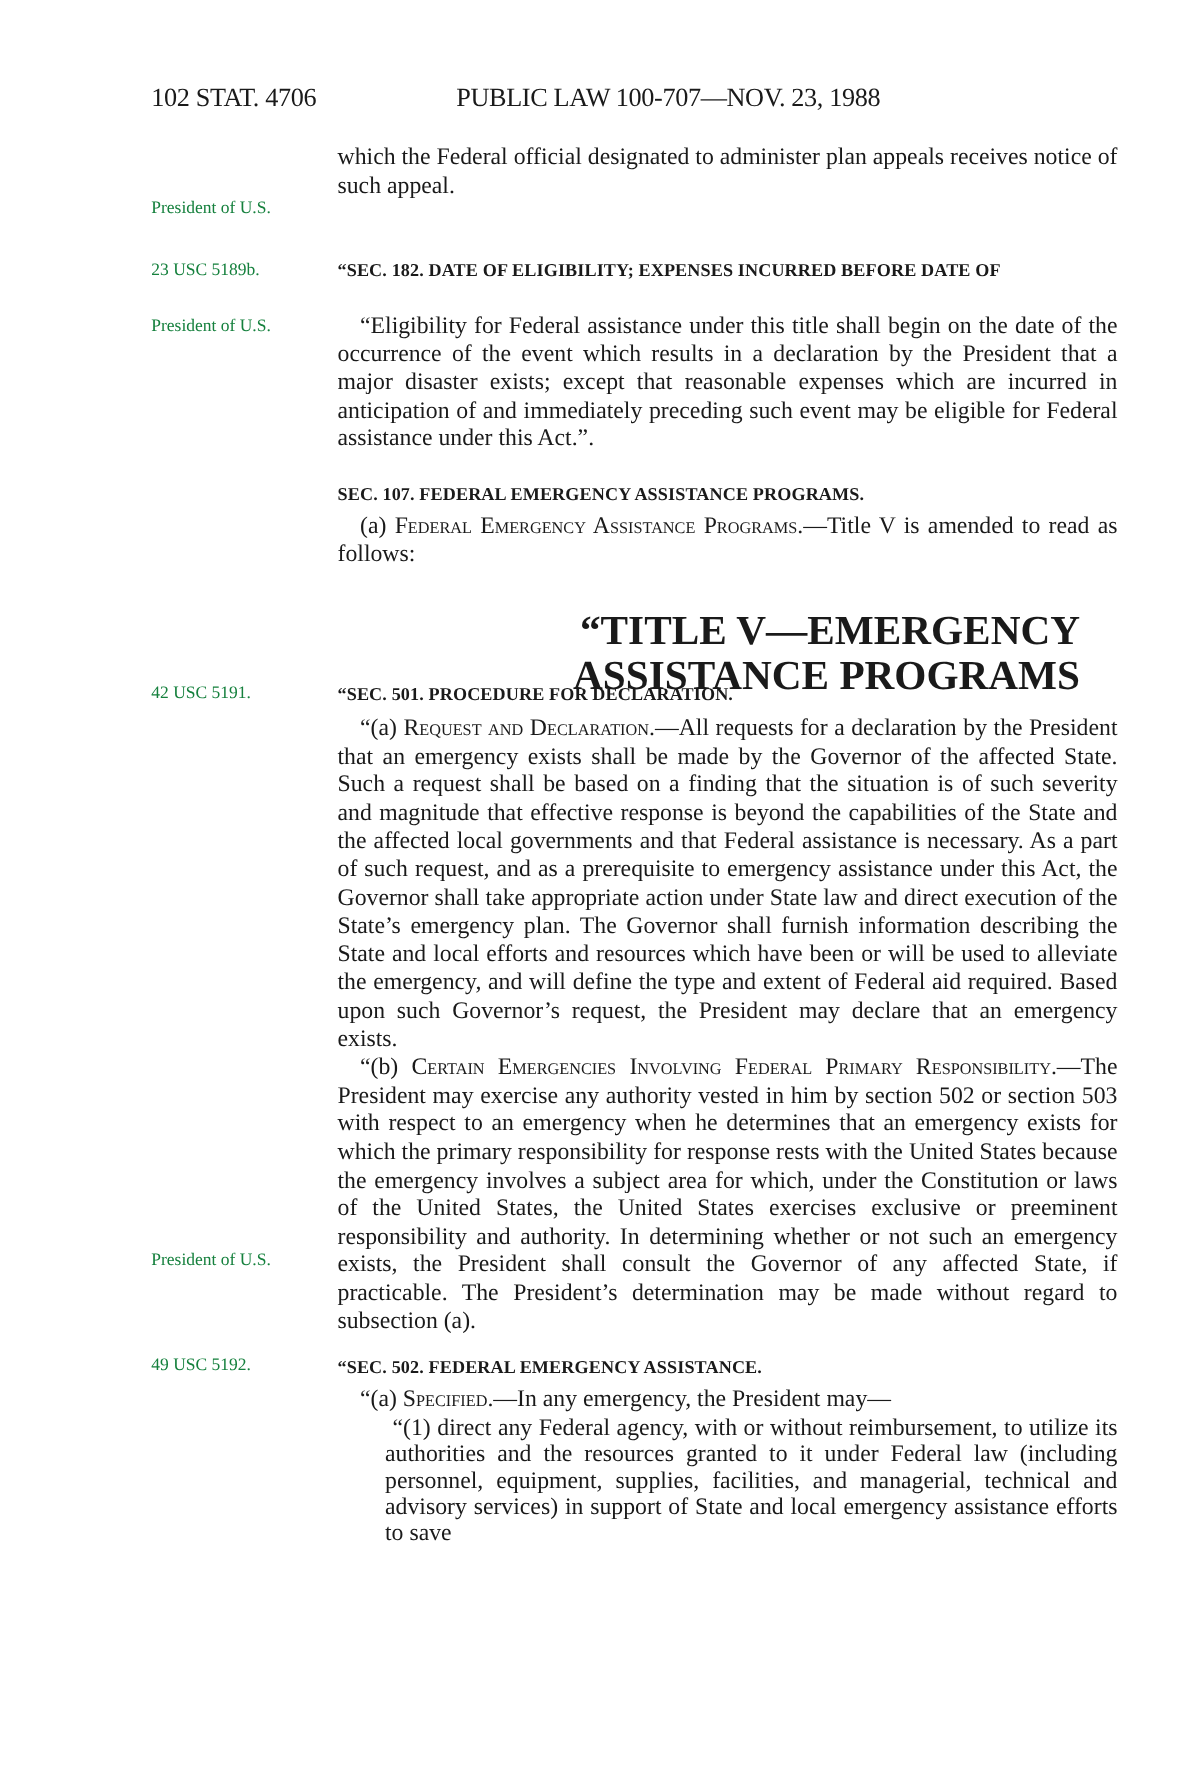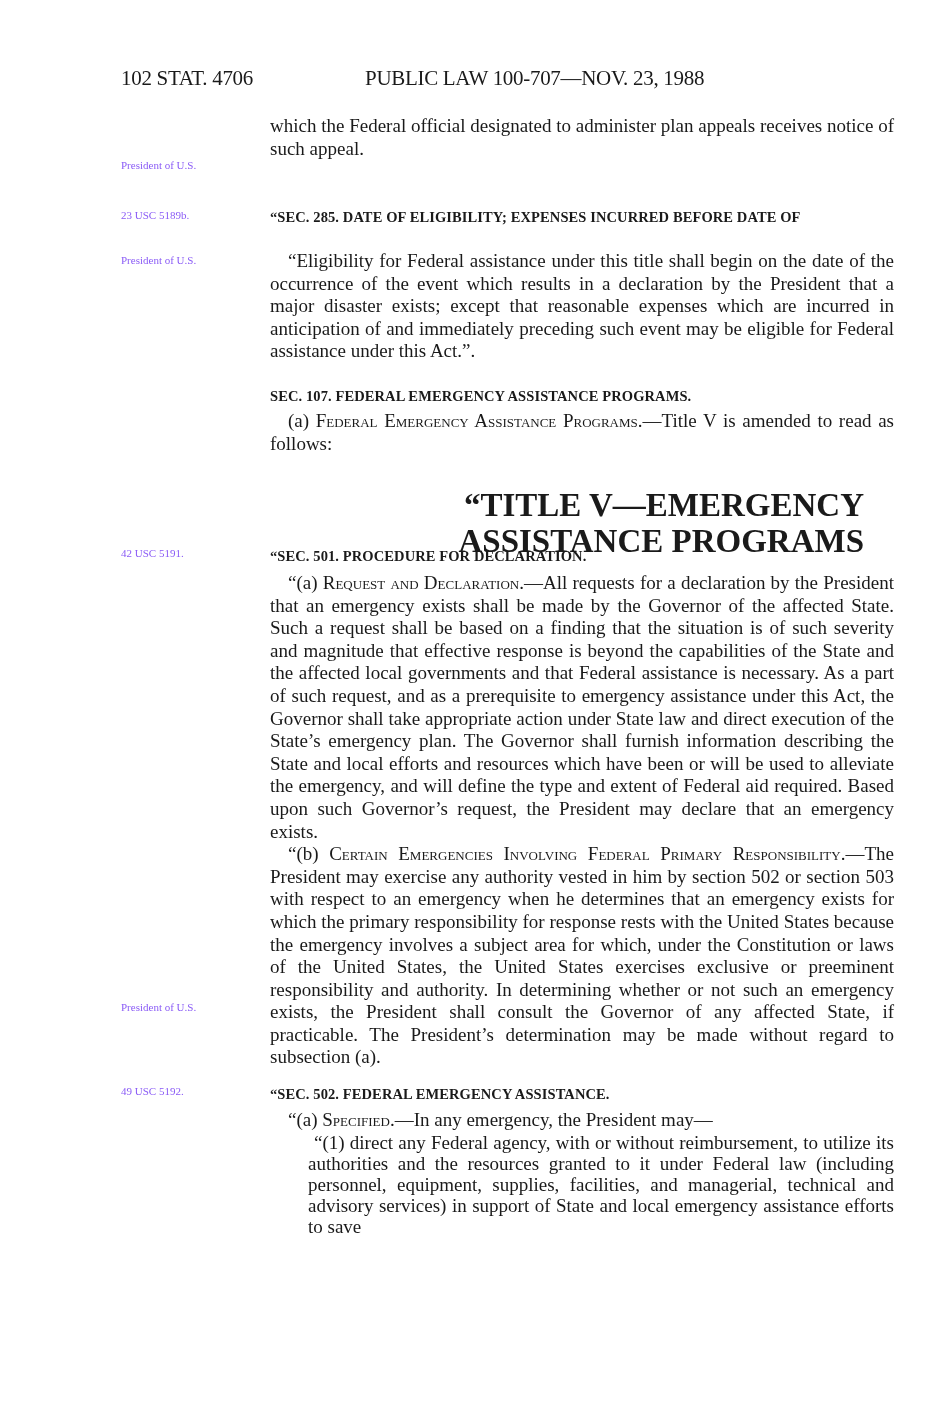--- a/index.html
+++ b/index.html
@@ -4,21 +4,21 @@
 <style>
   html, body { margin: 0; padding: 0; background: #ffffff; }
   body {
     width: 948px; height: 1419px; position: relative; overflow: hidden;
     font-family: "Liberation Serif", "DejaVu Serif", serif;
     color: #1a1a1a;
   }
   .running-head { position: absolute; top: 66px; left: 121px; font-size: 21px; letter-spacing: -0.3px; }
   .running-head .stat { position: absolute; left: 0; white-space: nowrap; }
   .running-head .law { position: absolute; left: 244px; white-space: nowrap; }
-  .margin-note { position: absolute; left: 121px; font-size: 11px; white-space: nowrap; color: #8b5cf6; }
+  .margin-note { position: absolute; left: 121px; font-size: 14px; white-space: nowrap; color: #15803d; }
   .body-col { position: absolute; left: 270px; width: 624px; font-size: 19px; line-height: 22.6px; text-align: justify; }
   .para { margin: 0; }
   .indent { text-indent: 18px; }
   .sc { font-variant: small-caps; }
   .sec-head { font-weight: bold; font-size: 14.5px; letter-spacing: 0.1px; line-height: 20px; }
   .sec-head .cont { display: block; padding-left: 92px; }
   .title-head { text-align: right; font-weight: bold; font-size: 33px; line-height: 36px; margin-top: 15px; }
 </style>
 </head>
 <body>
@@ -33,21 +33,21 @@
 <span class="margin-note" style="top:254px">President of U.S.</span>
 <span class="margin-note" style="top:547px">42 USC 5191.</span>
 <span class="margin-note" style="top:1001px">President of U.S.</span>
 <span class="margin-note" style="top:1085px">49 USC 5192.</span>
 
 <div class="body-col" style="top:115px">
   <p class="para">which the Federal official designated to administer plan appeals receives notice of such appeal.</p>
 </div>
 
 <div class="body-col sec-head" style="top:207px">
-  <span>“SEC. 285. DATE OF ELIGIBILITY; EXPENSES INCURRED BEFORE DATE OF</span>
+  <span>“SEC. 182. DATE OF ELIGIBILITY; EXPENSES INCURRED BEFORE DATE OF</span>
 </div>
 
 <div class="body-col" style="top:250px">
   <p class="para indent">“Eligibility for Federal assistance under this title shall begin on the date of the occurrence of the event which results in a declaration by the President that a major disaster exists; except that reasonable expenses which are incurred in anticipation of and immediately preceding such event may be eligible for Federal assistance under this Act.”.</p>
 </div>
 
 <div class="body-col sec-head" style="top:386px">SEC. 107. FEDERAL EMERGENCY ASSISTANCE PROGRAMS.</div>
 
 <div class="body-col" style="top:410px">
   <p class="para indent"><span>(a) </span><span class="sc">Federal Emergency Assistance Programs</span><span>.—Title V is amended to read as follows:</span></p>

